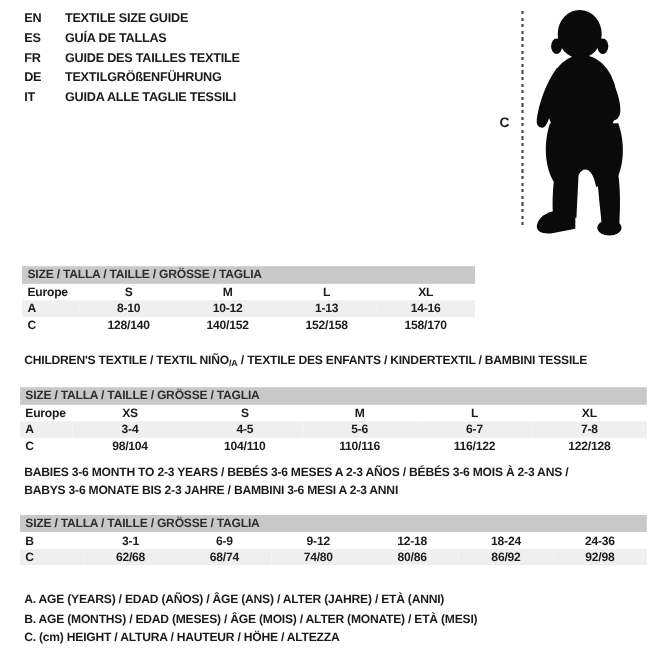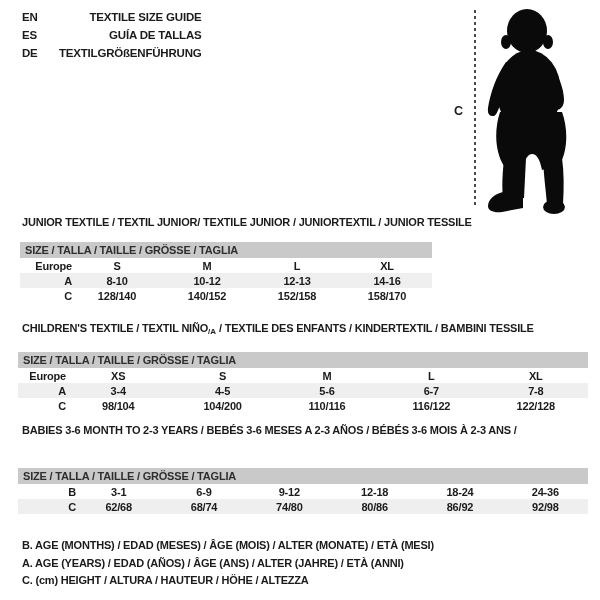--- a/index.html
+++ b/index.html
@@ -4,39 +4,39 @@
 <style>
   html,body { margin:0; padding:0; background:#fff; }
   .canvas {
     position:relative; width:600px; height:600px; background:#ffffff;
     font-family:"Liberation Sans", sans-serif; font-weight:700; color:#1b1b1b;
     overflow:hidden; letter-spacing:-0.2px;
   }
 
   
   .lang-list { position:absolute; left:22px; top:8px; }
-  .lang-row { display:flex; line-height:18px; font-size:11.5px;justify-content:space-between; }
+  .lang-row { display:flex; line-height:18px; font-size:11.5px; }
   .lang-code { width:37px; flex:0 0 37px; }
 
   
   .measure-line {
     position:absolute; left:474px; top:10px; width:2px; height:196px;
     background:repeating-linear-gradient(to bottom,#4a4a4a 0 3px,transparent 3px 6px);
   }
   .measure-label { position:absolute; left:454px; top:104px; font-size:12.5px; }
   .baby-svg { position:absolute; left:486px; top:4px; }
 
   
   .section-title { position:absolute; left:22px; font-size:11px; line-height:16px; white-space:nowrap; }
   .sub-a { font-size:8px; vertical-align:-2px; letter-spacing:0; }
 
   
   table.size-table { position:absolute; border-collapse:collapse; table-layout:fixed; font-size:11px; }
   table.size-table td { height:15px; padding:0; text-align:center; font-weight:700; white-space:nowrap; overflow:hidden; }
-  table.size-table td.rowlabel { text-align:right; padding-left:5px; }
+  table.size-table td.rowlabel { text-align:left; padding-left:5px; }
   table.size-table tr.bar td {
     background:#c9c9c9; height:16px; text-align:left; padding-left:5px; color:#2e2e2e;
   }
   table.size-table tr.alt td { background:#efefef; }
 
   .t-junior   { left:20px; top:242px; width:412px; }
   .t-children { left:18px; top:352px; width:570px; }
   .t-babies   { left:18px; top:468px; width:570px; }
 
   
@@ -50,42 +50,49 @@
   <div class="lang-list">
     <div class="lang-row">
       <span class="lang-code">EN</span>
       <span class="lang-label">TEXTILE SIZE GUIDE</span>
     </div>
     <div class="lang-row">
       <span class="lang-code">ES</span>
       <span class="lang-label">GUÍA DE TALLAS</span>
     </div>
     <div class="lang-row">
+      <span class="lang-code">FR</span>
+      <span class="lang-label">GUIDE DES TAILLES TEXTILE</span>
+    </div>
+    <div class="lang-row">
       <span class="lang-code">DE</span>
       <span class="lang-label">TEXTILGRÖßENFÜHRUNG</span>
+    </div>
+    <div class="lang-row">
+      <span class="lang-code">IT</span>
+      <span class="lang-label">GUIDA ALLE TAGLIE TESSILI</span>
     </div>
   </div>
 
   <div class="measure-line"></div>
   <div class="measure-label">C</div>
   <svg class="baby-svg" width="90" height="212" viewBox="0 0 90 212" fill="#0a0a0a" xmlns="http://www.w3.org/2000/svg">
     <ellipse cx="41" cy="27" rx="20" ry="22"></ellipse>
     <ellipse cx="20" cy="38" rx="5" ry="7"></ellipse>
     <ellipse cx="62" cy="38" rx="5" ry="7"></ellipse>
     <ellipse cx="43" cy="88" rx="32" ry="42"></ellipse>
     <path d="M20,58 C10,72 4,90 2,104 Q1,113 8,112 C12,110 14,100 18,90 C21,81 26,72 30,66 Z"></path>
     <path d="M64,60 C72,70 78,84 78,96 C78,104 72,108 68,104 C64,99 62,88 58,78 Z"></path>
     <path d="M14,108 C8,126 9,148 18,162 L36,166 C38,156 42,150 46,150 C51,150 54,156 56,166 L74,160 C82,146 82,124 76,108 Z"></path>
     <path d="M18,156 C16,172 16,186 17,194 L38,194 L40,154 Z"></path>
     <path d="M17,188 C8,190 2,196 2,202 C2,207 8,209 16,208 L37,204 L37,190 Z"></path>
     <path d="M57,156 C58,174 60,188 61,200 L77,200 C78,184 78,168 76,154 Z"></path>
     <ellipse cx="68" cy="203" rx="11" ry="7"></ellipse>
   </svg>
 
-  <div class="section-title" style="top:214px;">JUNIOR TEXTILE / TEXTIL JUNIOR/ TEXTILE JUNIOR / JUNIORTEXTIL / JUNIOR TESSILE</div>
   <table class="size-table t-junior">
     <colgroup>
         <col style="width:52px">
         <col>
         <col>
         <col>
         <col>
       </colgroup>
     <tbody>
         <tr class="bar">
@@ -95,21 +102,21 @@
       <td class="rowlabel">Europe</td>
       <td>S</td>
       <td>M</td>
       <td>L</td>
       <td>XL</td>
     </tr>
     <tr class="alt">
       <td class="rowlabel">A</td>
       <td>8-10</td>
       <td>10-12</td>
-      <td>12-13</td>
+      <td>1-13</td>
       <td>14-16</td>
     </tr>
     <tr>
       <td class="rowlabel">C</td>
       <td>128/140</td>
       <td>140/152</td>
       <td>152/158</td>
       <td>158/170</td>
     </tr>
   </tbody>
@@ -143,30 +150,31 @@
       <td class="rowlabel">A</td>
       <td>3-4</td>
       <td>4-5</td>
       <td>5-6</td>
       <td>6-7</td>
       <td>7-8</td>
     </tr>
     <tr>
       <td class="rowlabel">C</td>
       <td>98/104</td>
-      <td>104/200</td>
+      <td>104/110</td>
       <td>110/116</td>
       <td>116/122</td>
       <td>122/128</td>
     </tr>
   </tbody>
     </table>
 
   <div class="section-title" style="top:422px;">
     <div>BABIES 3-6 MONTH TO 2-3 YEARS / BEBÉS 3-6 MESES A 2-3 AÑOS / BÉBÉS 3-6 MOIS À 2-3 ANS /</div>
+    <div>BABYS 3-6 MONATE BIS 2-3 JAHRE / BAMBINI 3-6 MESI A 2-3 ANNI</div>
   </div>
   <table class="size-table t-babies">
     <colgroup>
         <col style="width:58px">
         <col>
         <col>
         <col>
         <col>
         <col>
         <col>
@@ -190,18 +198,18 @@
       <td>68/74</td>
       <td>74/80</td>
       <td>80/86</td>
       <td>86/92</td>
       <td>92/98</td>
     </tr>
   </tbody>
     </table>
 
   <div class="footnotes">
+    <div>A. AGE (YEARS) / EDAD (AÑOS) / ÂGE (ANS) / ALTER (JAHRE) / ETÀ (ANNI)</div>
     <div>B. AGE (MONTHS) / EDAD (MESES) / ÂGE (MOIS) / ALTER (MONATE) / ETÀ (MESI)</div>
-    <div>A. AGE (YEARS) / EDAD (AÑOS) / ÂGE (ANS) / ALTER (JAHRE) / ETÀ (ANNI)</div>
     <div>C. (cm) HEIGHT / ALTURA / HAUTEUR / HÖHE / ALTEZZA</div>
   </div>
 
 </div>
 
 </body></html>

